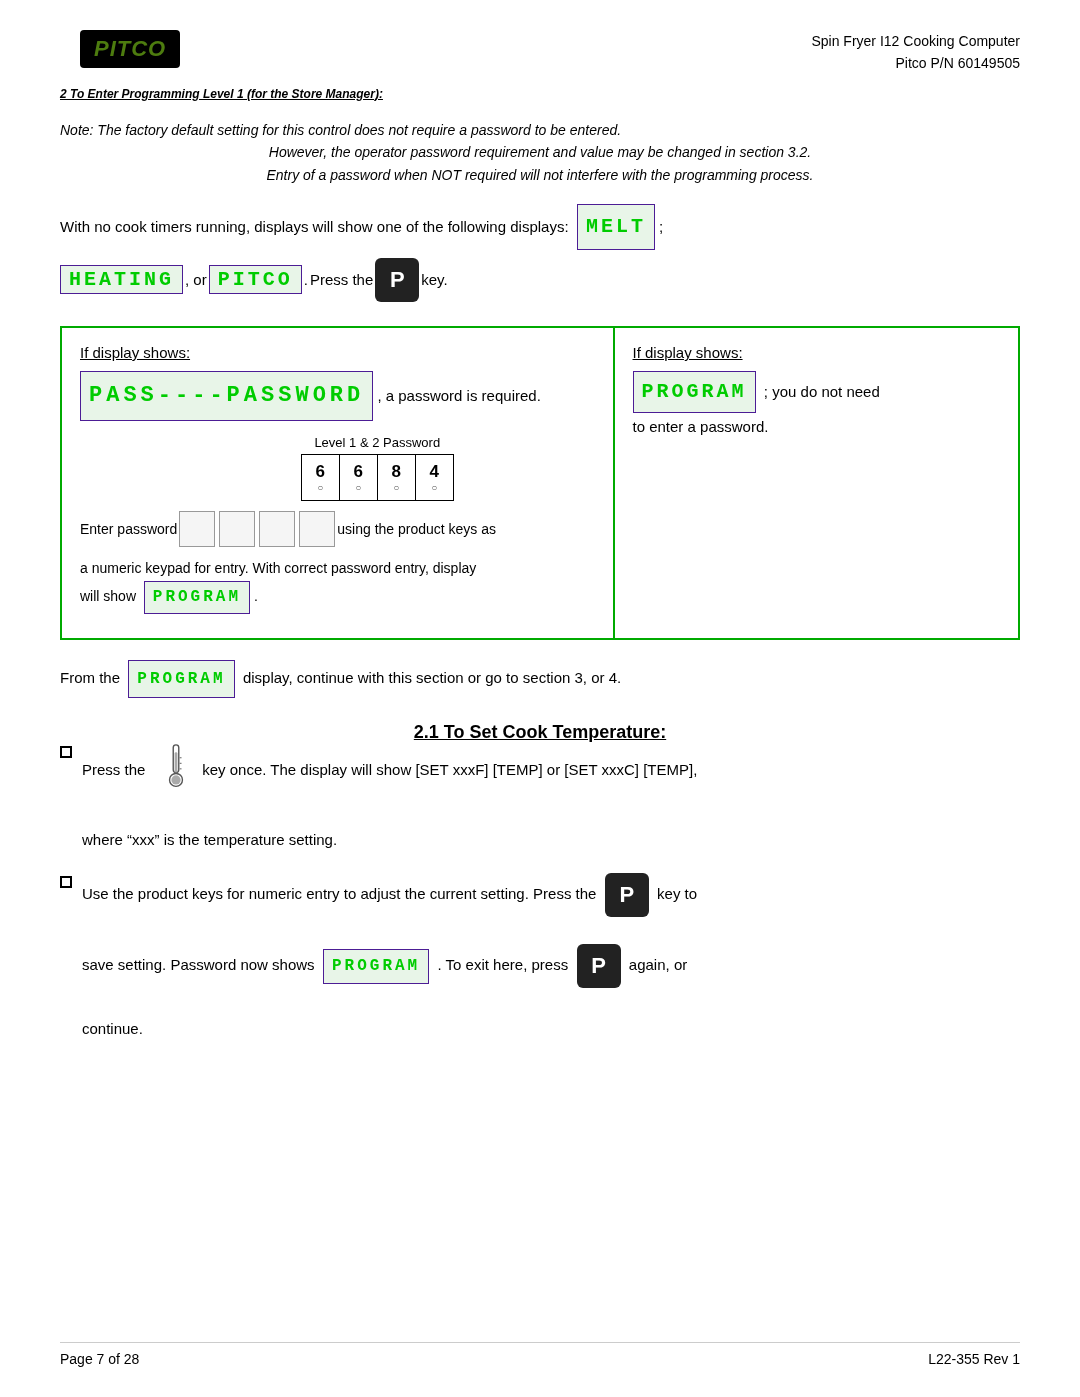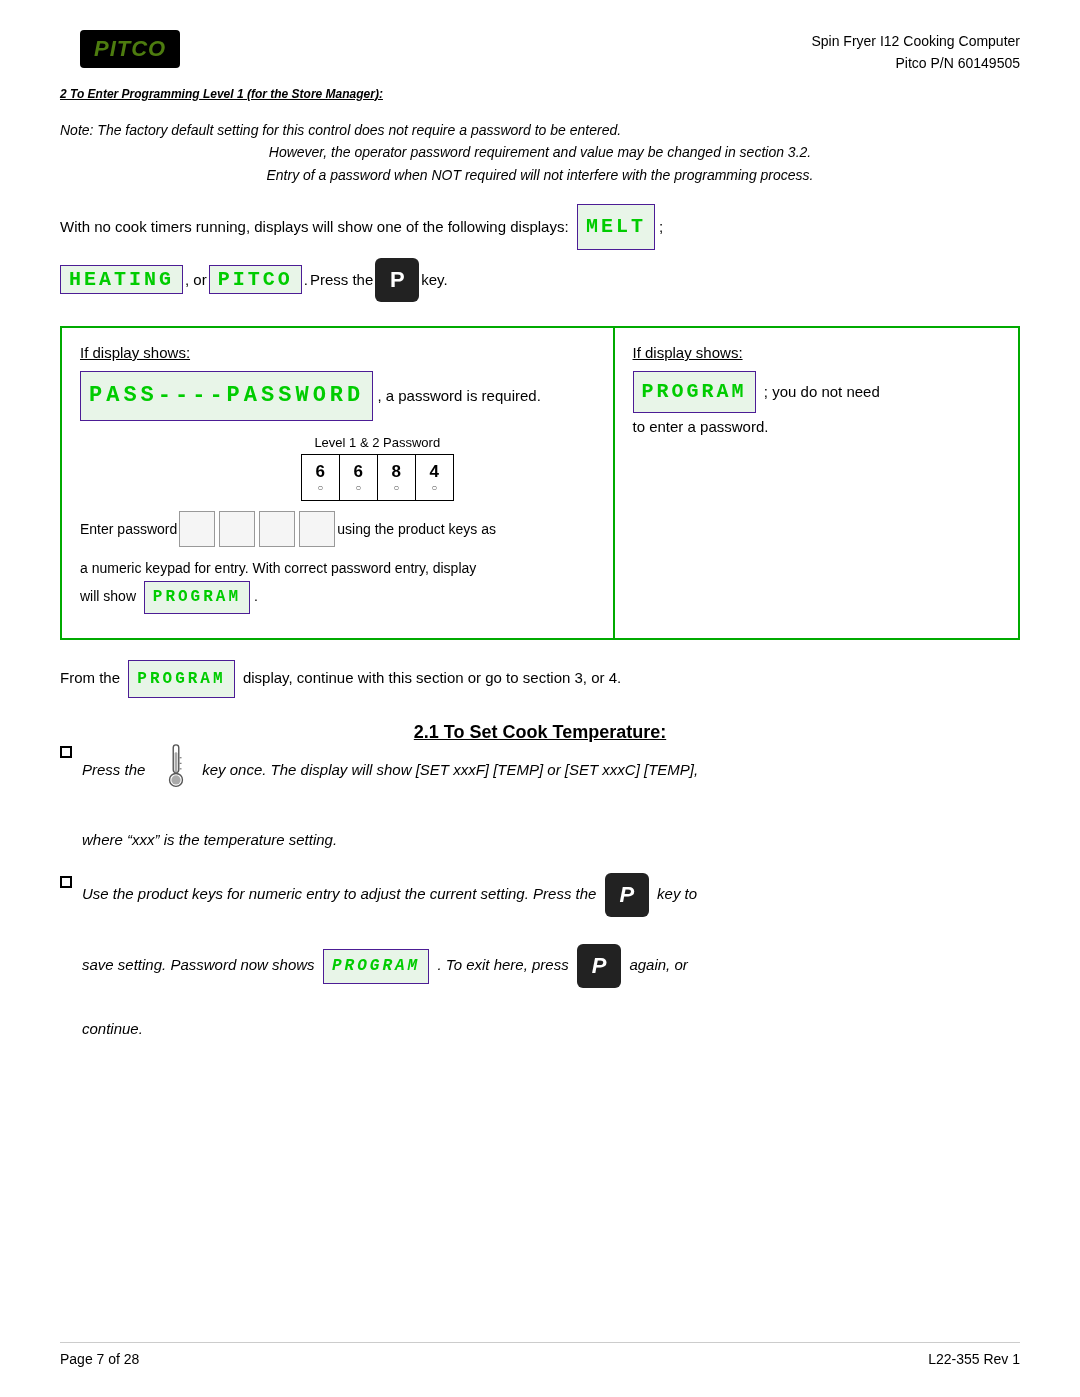--- a/index.html
+++ b/index.html
@@ -212,21 +212,20 @@
     .bullet-square {
       width: 12px;
       height: 12px;
       border: 2px solid #000;
       flex-shrink: 0;
       margin-top: 3px;
     }
     .bullet-content {
       flex: 1;
       line-height: 1.8;
-      font-style: italic;
     }
 
     
     .thermo-icon {
       display: inline-block;
       vertical-align: middle;
       margin: 0 4px;
     }
     .thermo-svg {
       width: 28px;

